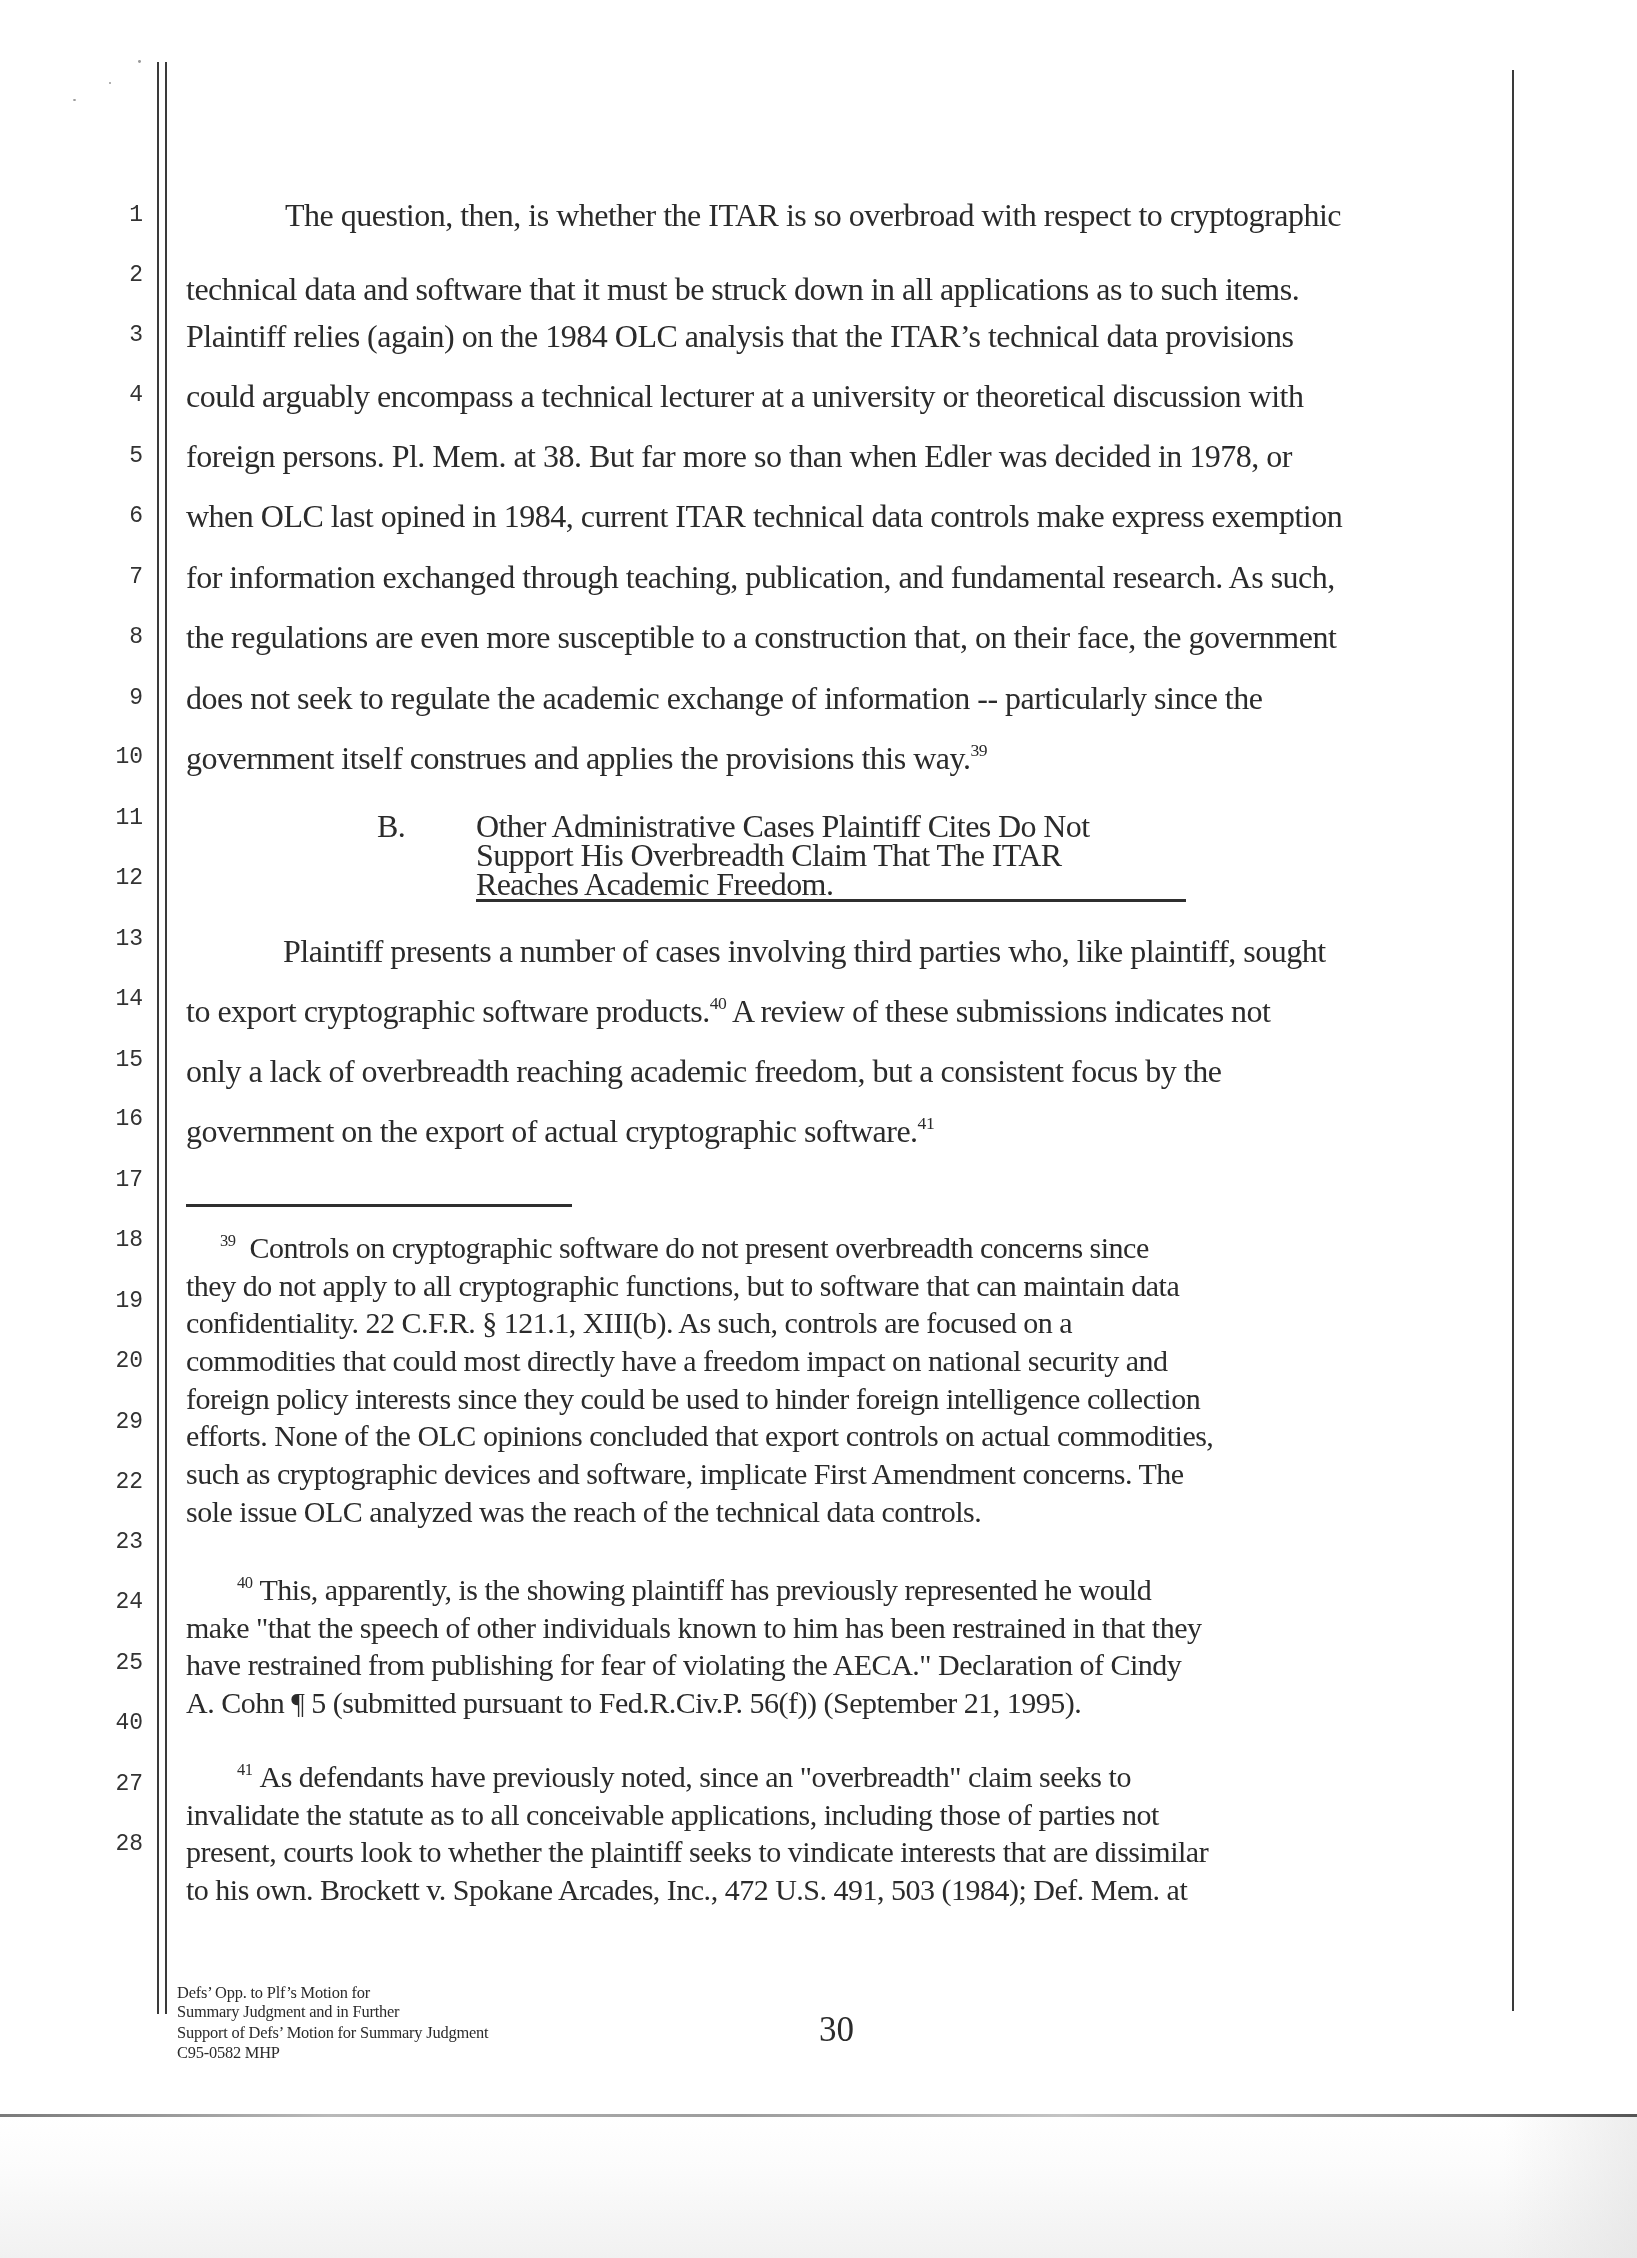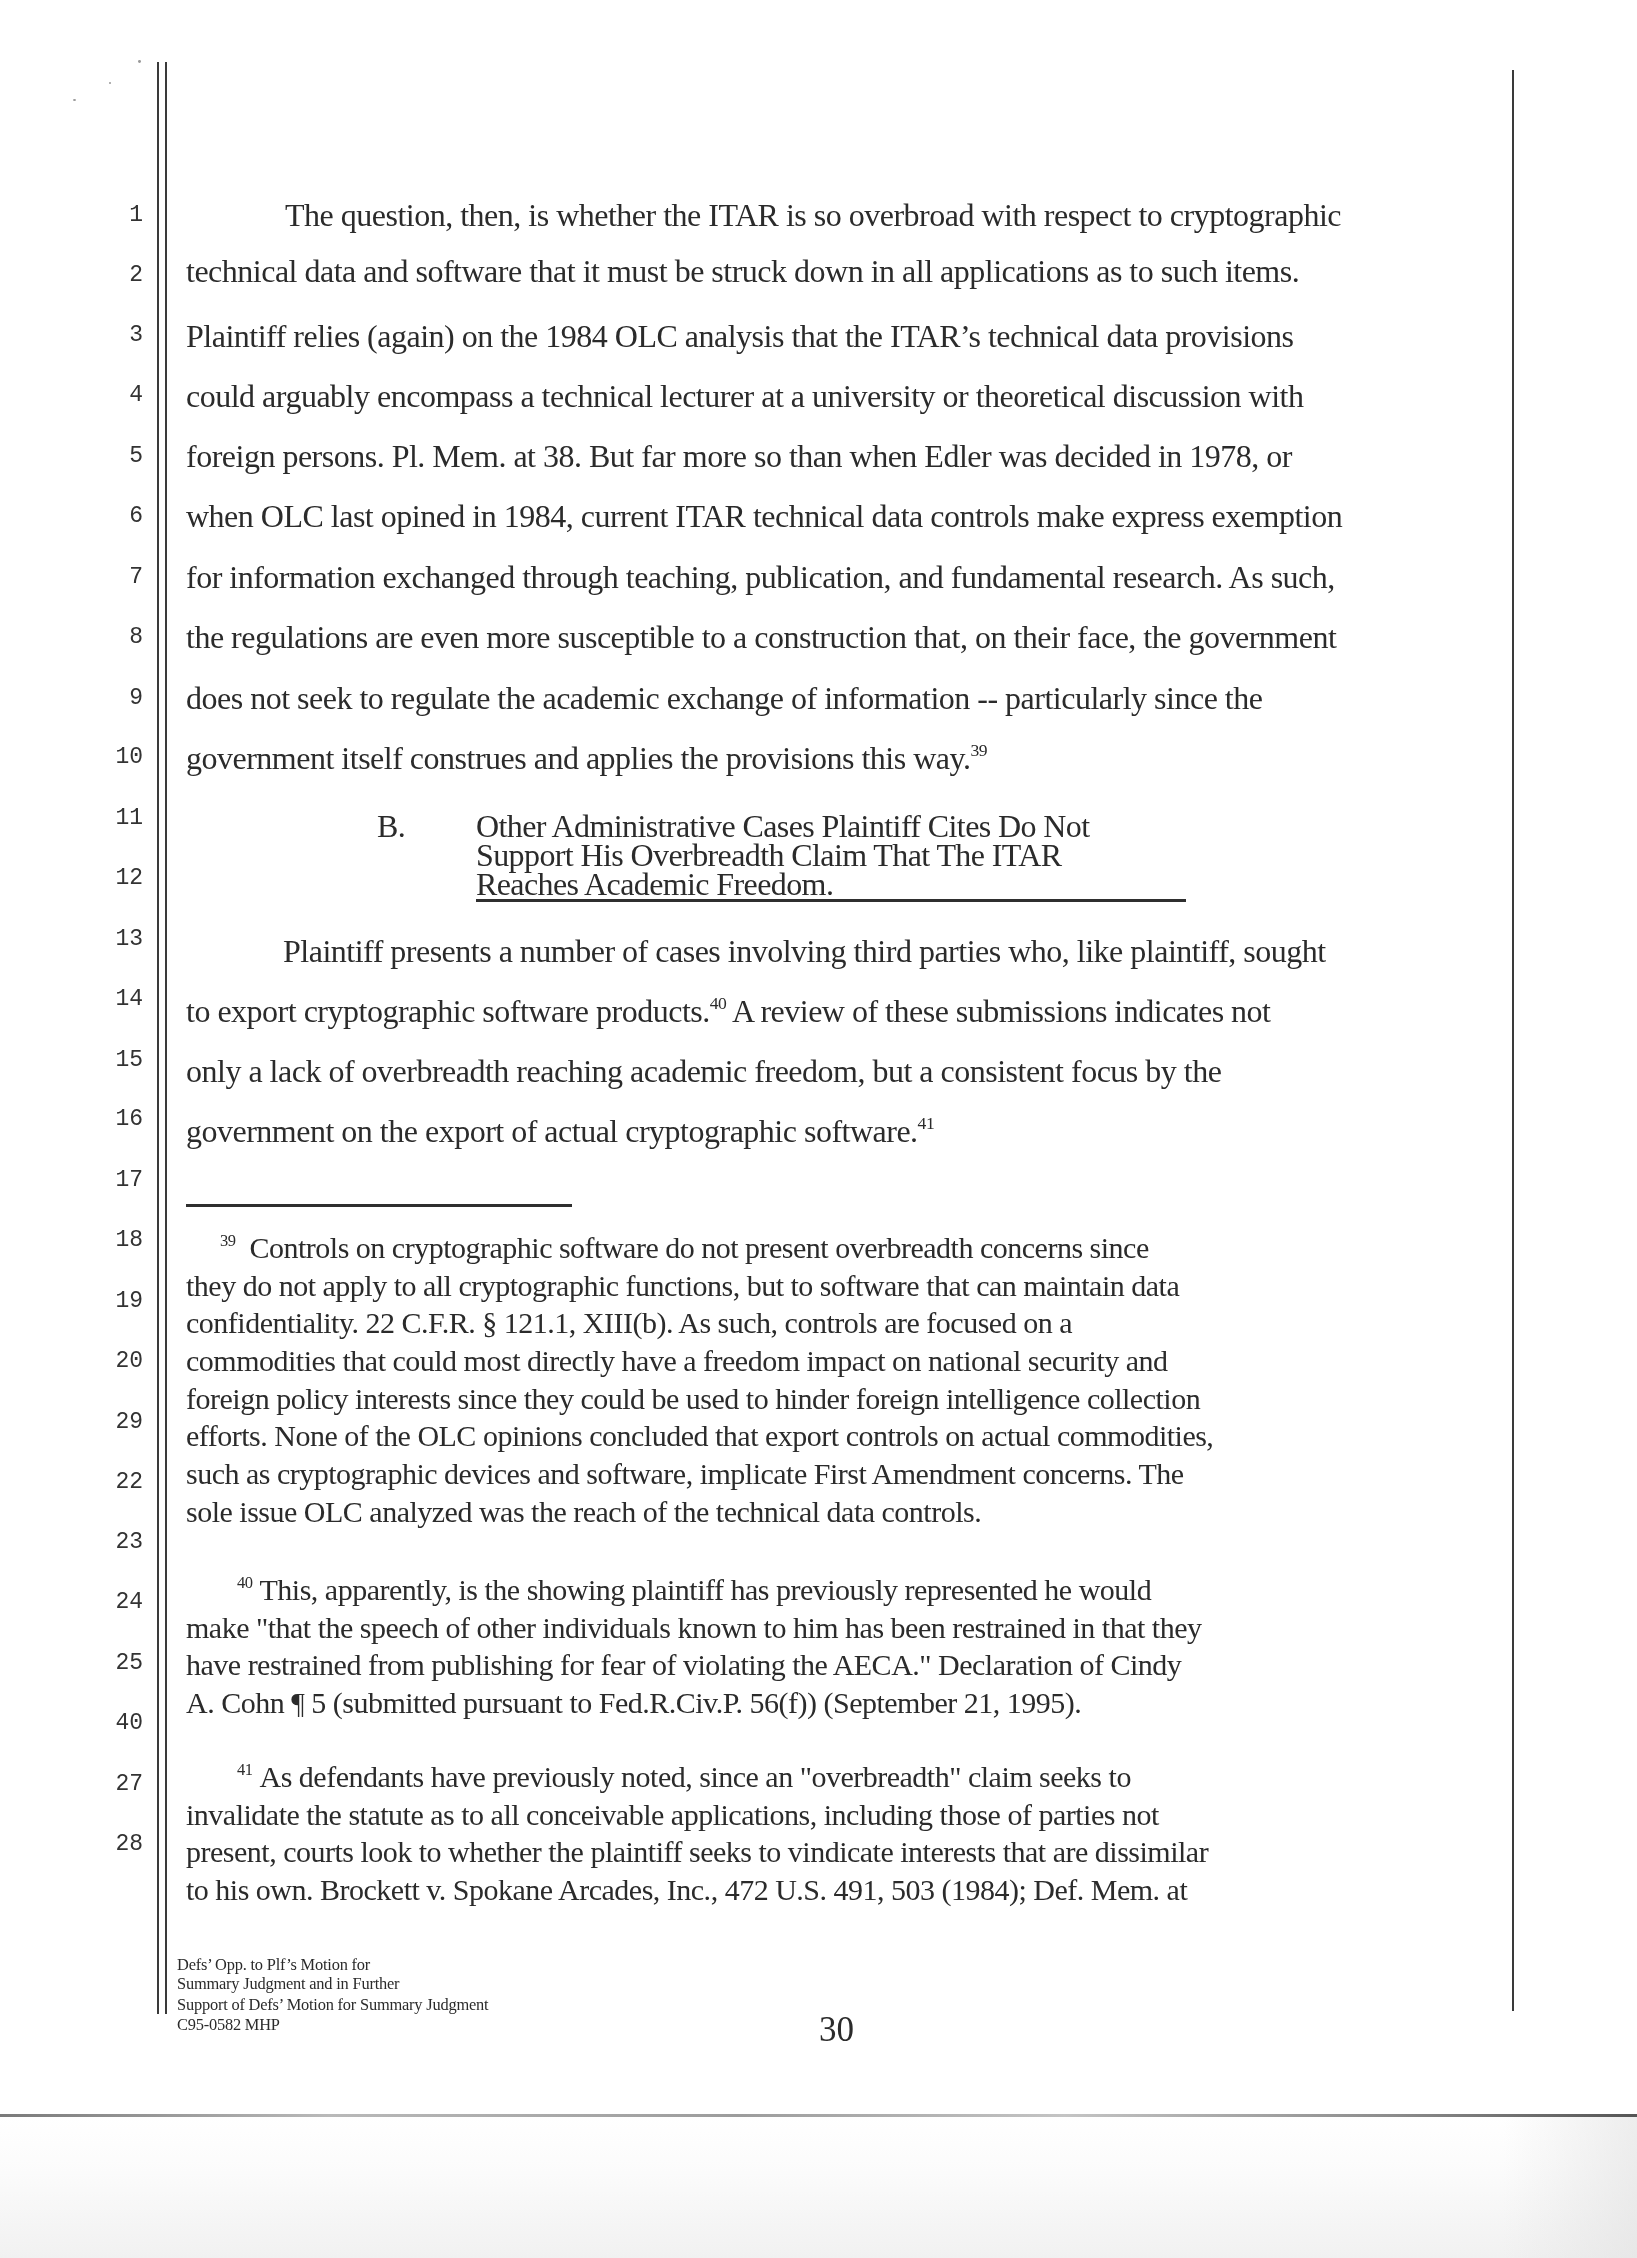--- a/index.html
+++ b/index.html
@@ -45,21 +45,21 @@
   .hd {
     position:absolute; white-space:nowrap;
     font-size:32px; line-height:32px; color:#2b2b2b; letter-spacing:-0.6px;
   }
   sup { font-size:0.55em; vertical-align:0; position:relative; top:-0.75em;margin-top:28px; }
   .u { text-underline-offset:2.9px; }
   .fn-rule { position:absolute; left:186px; top:1204px; width:386px; height:2.9px; background:#2f2f2f; }
   .hd-underline { position:absolute; left:476px; top:899px; width:710px; height:2.9px; background:#2f2f2f; }
   .ftr {
     position:absolute; left:177px; white-space:nowrap;
-    font-size:16.4px; line-height:19.3px; color:#2b2b2b; letter-spacing:-0.2px;
+    font-size:16.4px; line-height:19.3px; color:#2b2b2b; letter-spacing:-0.2px;margin-top:28px;
   }
   .pg { position:absolute; left:819px; top:2010px; font-size:35px; line-height:39px; color:#2b2b2b; }
 </style>
 </head>
 <body>
 
 <div class="scan-bottom"></div>
 <div class="scan-edge"></div>
 <div class="rule rule-left-1"></div>
 <div class="rule rule-left-2"></div>
@@ -94,21 +94,21 @@
   <div class="ln" style="top:1529px">23</div>
   <div class="ln" style="top:1589px">24</div>
   <div class="ln" style="top:1650px">25</div>
   <div class="ln" style="top:1710px">40</div>
   <div class="ln" style="top:1771px">27</div>
   <div class="ln" style="top:1831px">28</div>
 </div>
 
 <div>
   <div class="tl" style="top:196px;left:285px">The question, then, is whether the ITAR is so overbroad with respect to cryptographic</div>
-  <div class="tl" style="top:252px">technical data and software that it must be struck down in all applications as to such items.</div>
+  <div class="tl" style="top:270px">technical data and software that it must be struck down in all applications as to such items.</div>
   <div class="tl" style="top:317px">Plaintiff relies (again) on the 1984 OLC analysis that the ITAR’s technical data provisions</div>
   <div class="tl" style="top:377px">could arguably encompass a technical lecturer at a university or theoretical discussion with</div>
   <div class="tl" style="top:437px"><span>foreign persons.  Pl. Mem. at 38.  But far more so than when </span><span class="u">Edler</span><span> was decided in 1978, or</span></div>
   <div class="tl" style="top:497px">when OLC last opined in 1984, current ITAR technical data controls make express exemption</div>
   <div class="tl" style="top:558px">for information exchanged through teaching, publication, and fundamental research.  As such,</div>
   <div class="tl" style="top:618px">the regulations are even more susceptible to a construction that, on their face, the government</div>
   <div class="tl" style="top:679px">does not seek to regulate the academic exchange of information -- particularly since the</div>
   <div class="tl" style="top:739px"><span>government itself construes and applies the provisions this way.</span><sup>39</sup></div>
 </div>
 

